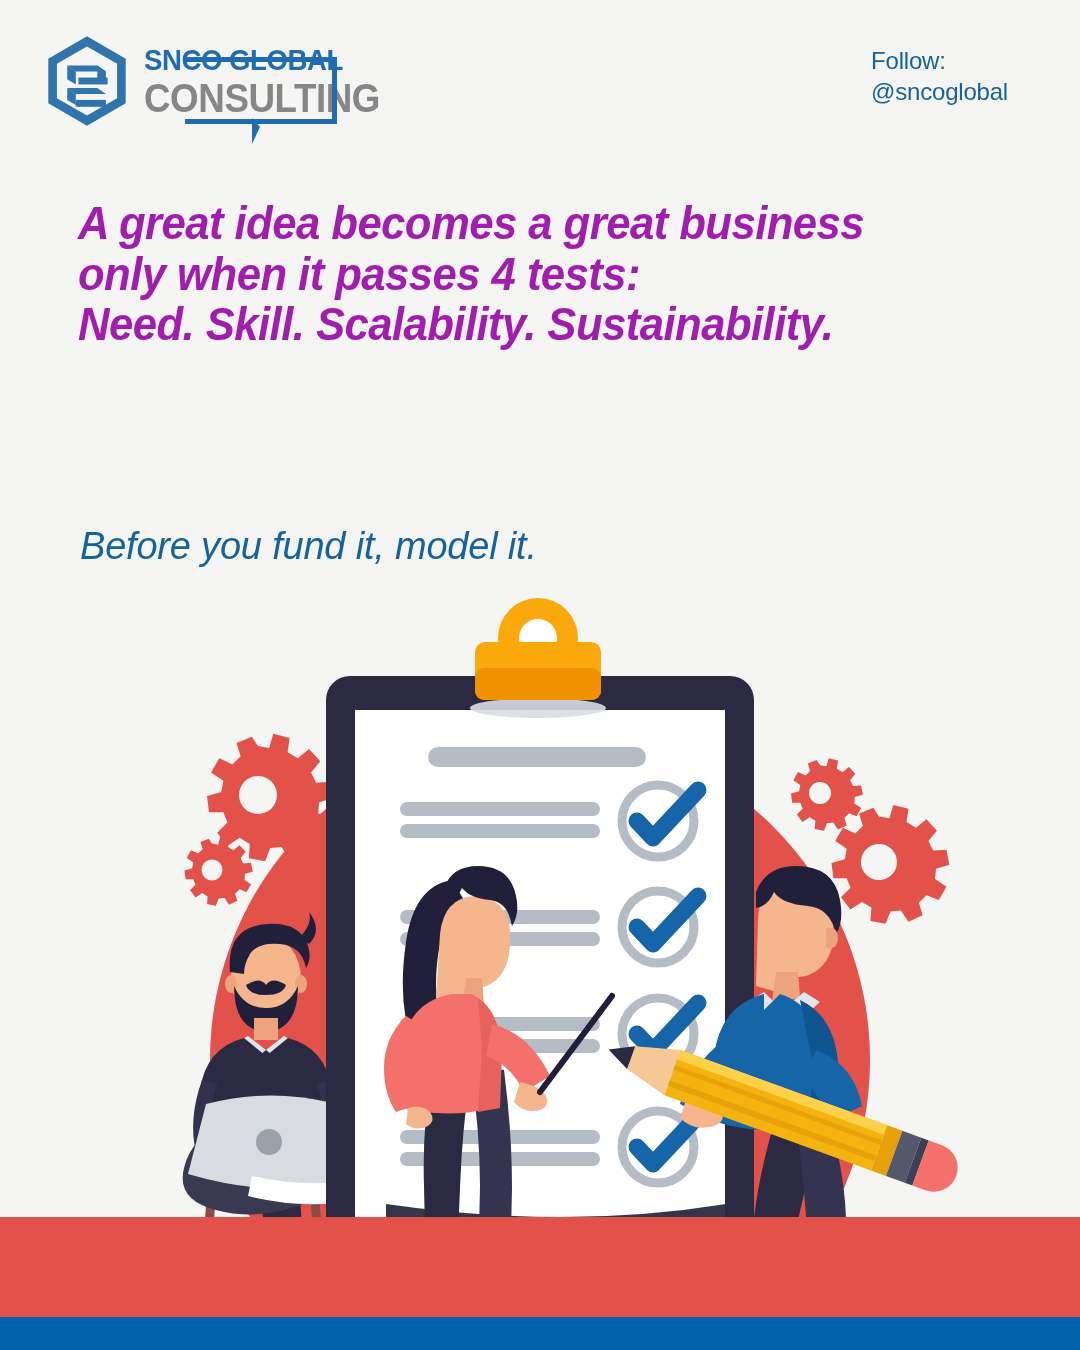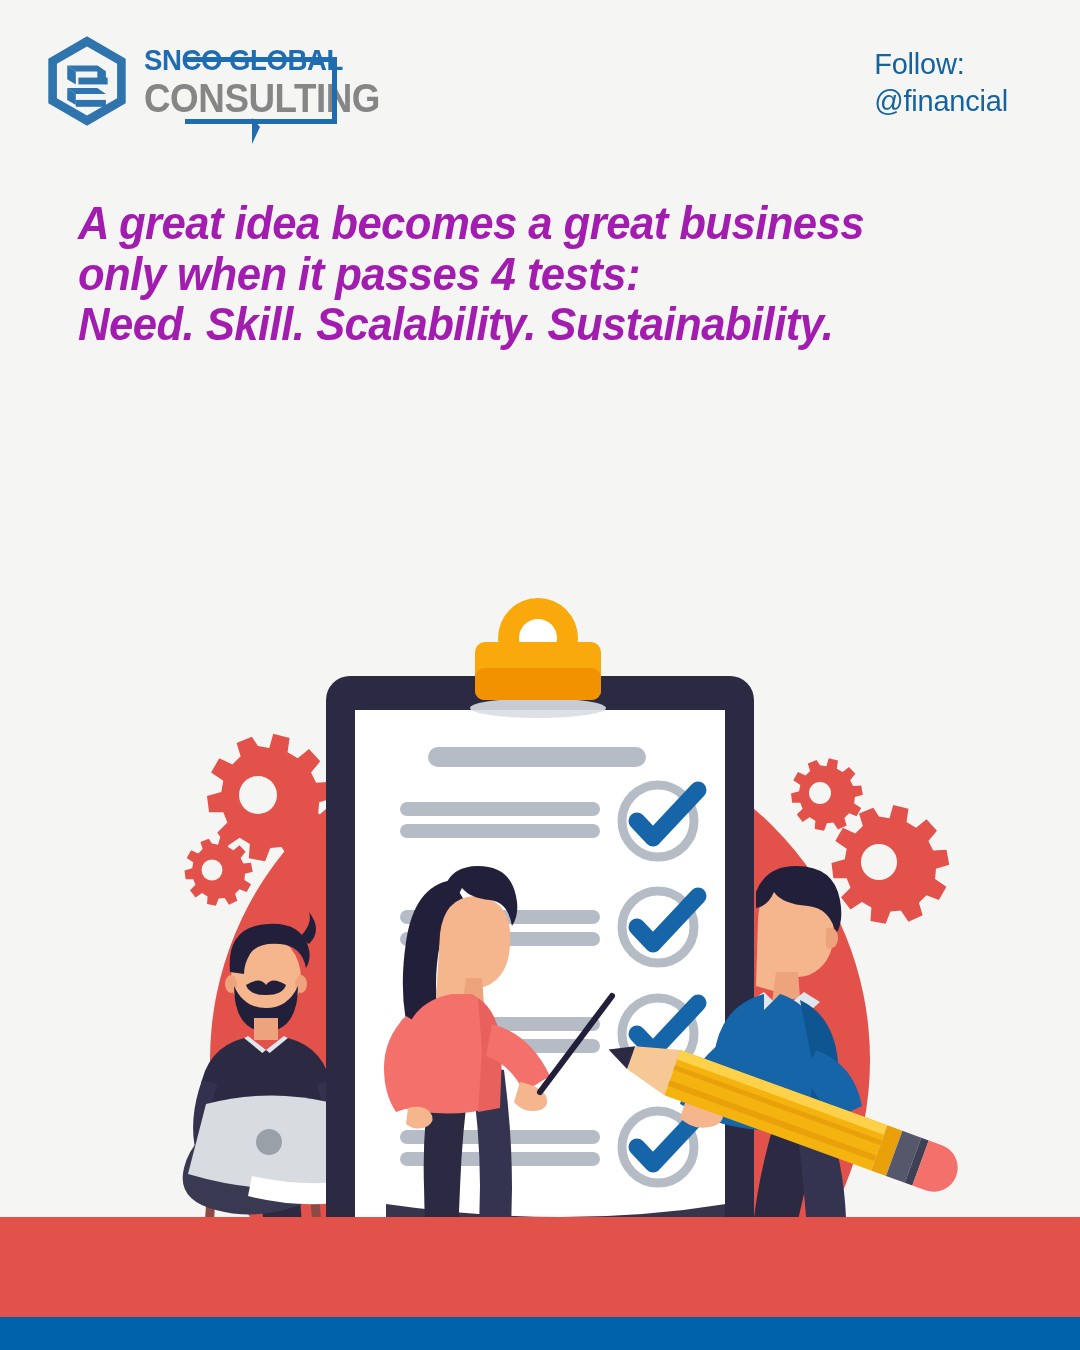--- a/index.html
+++ b/index.html
@@ -40,21 +40,21 @@
   .brand-tail{
     position:absolute;left:252px;top:118px;width:0;height:0;
     border-left:8px solid #1f6cb0;border-top:9px solid transparent;border-bottom:17px solid transparent;
   }
   .brand-underline-left{
     position:absolute;left:185px;top:119px;width:38px;height:5px;background:#1f6cb0;
   }
 
   .follow{
     position:absolute;right:72px;top:46px;text-align:left;
-    color:#15639e;font-size:29px;line-height:1.28;font-weight:normal;
+    color:#15639e;font-size:24px;line-height:1.28;font-weight:normal;
     letter-spacing:-0.2px;
   }
 
   
   .headline{
     position:absolute;left:78px;top:198px;width:900px;
     color:#a21caf;font-weight:bold;font-style:italic;
     font-size:46px;line-height:1.10;letter-spacing:-0.6px;
     font-stretch:condensed;
   }
@@ -106,31 +106,32 @@
         <span class="brand-line1">SNCO GLOBAL</span>
         <span class="brand-line2">CONSULTING</span>
       </div>
     </div>
     <div class="brand-underline"></div>
     <div class="brand-underline-left"></div>
     <div class="brand-tail"></div>
 
     <div class="follow">
       <div>Follow:</div>
-      <div>@financial</div>
+      <div>@sncoglobal</div>
     </div>
   </div>
 
   <div class="headline">
     <span class="ln">A great idea becomes a great business</span>
     <span class="ln">only when it passes 4 tests:</span>
     <span class="ln">Need. Skill. Scalability. Sustainability.</span>
   </div>
 
 
+  <div class="tagline">Before you fund it, model it.</div>
 
   <div class="scene">
     <svg width="1080" height="770" viewBox="0 0 1080 770">
 
       <ellipse cx="540" cy="480" rx="330" ry="330" fill="#e3514b"></ellipse>
 
       <rect x="0" y="637" width="1080" height="100" fill="#e3514b"></rect>
       <ellipse cx="560" cy="722" rx="360" ry="30" fill="#d2453f"></ellipse>
 
       <g fill="#e3514b" transform="translate(258,215) scale(1.0)">

